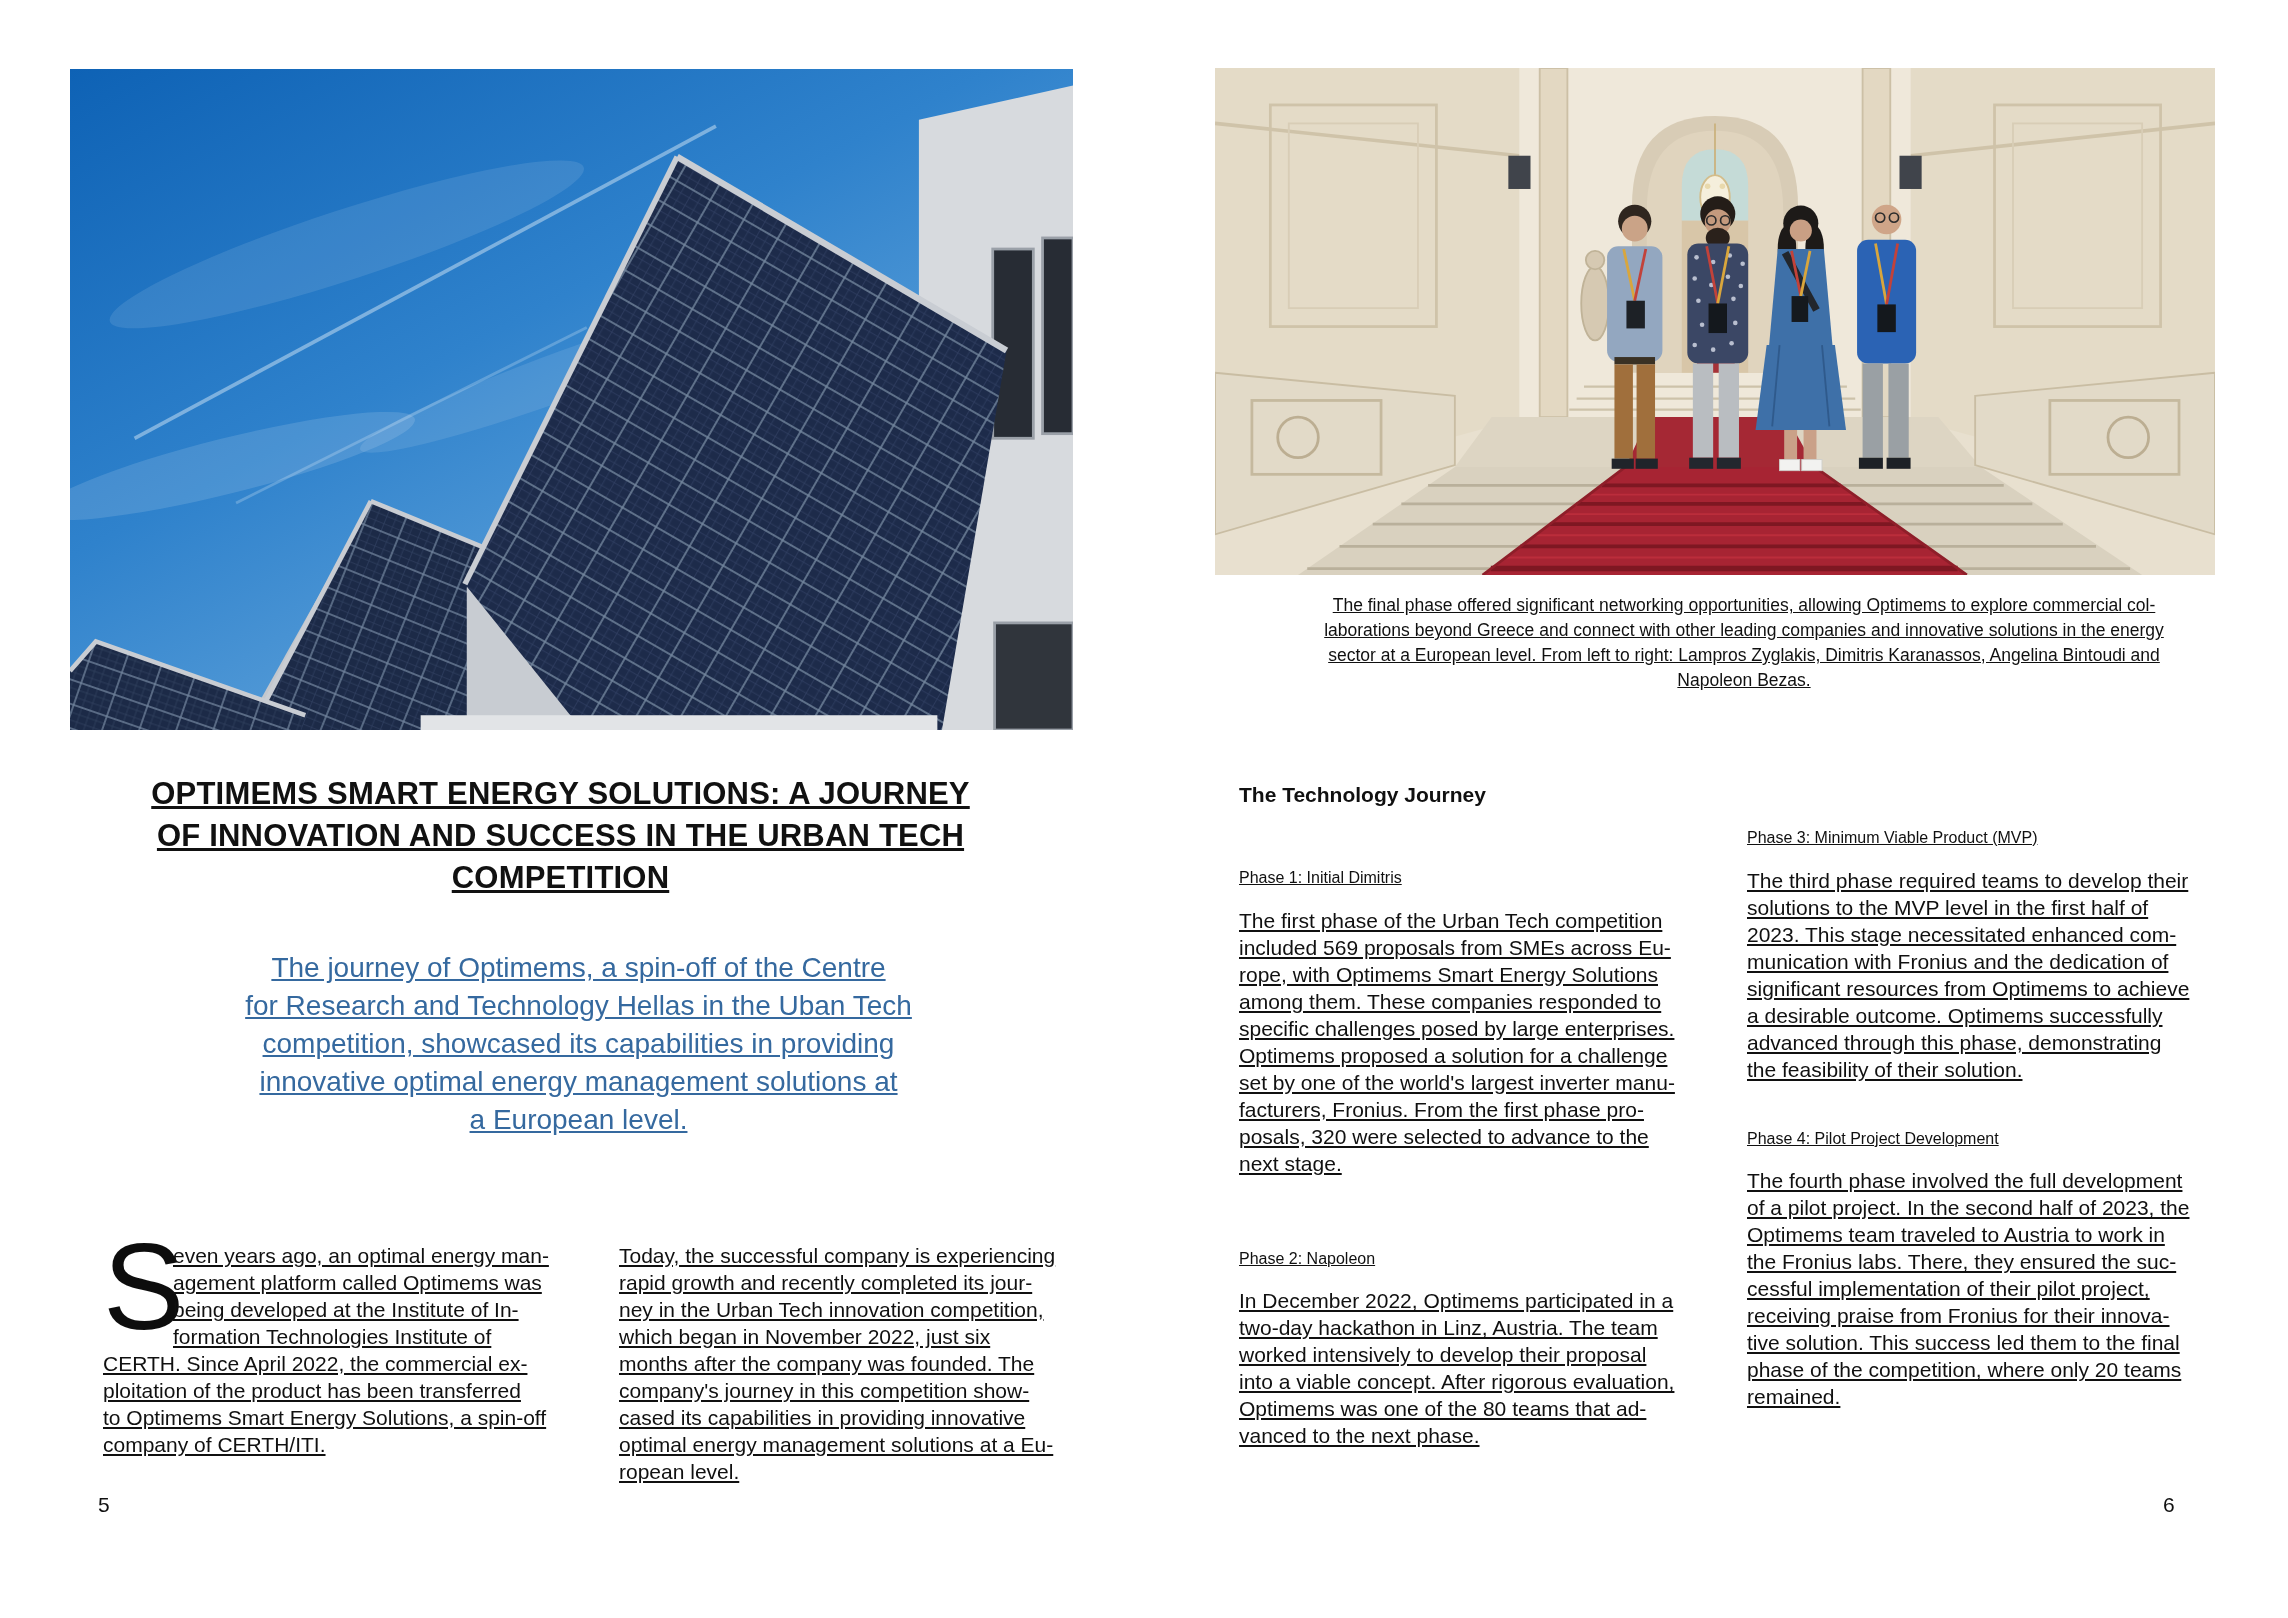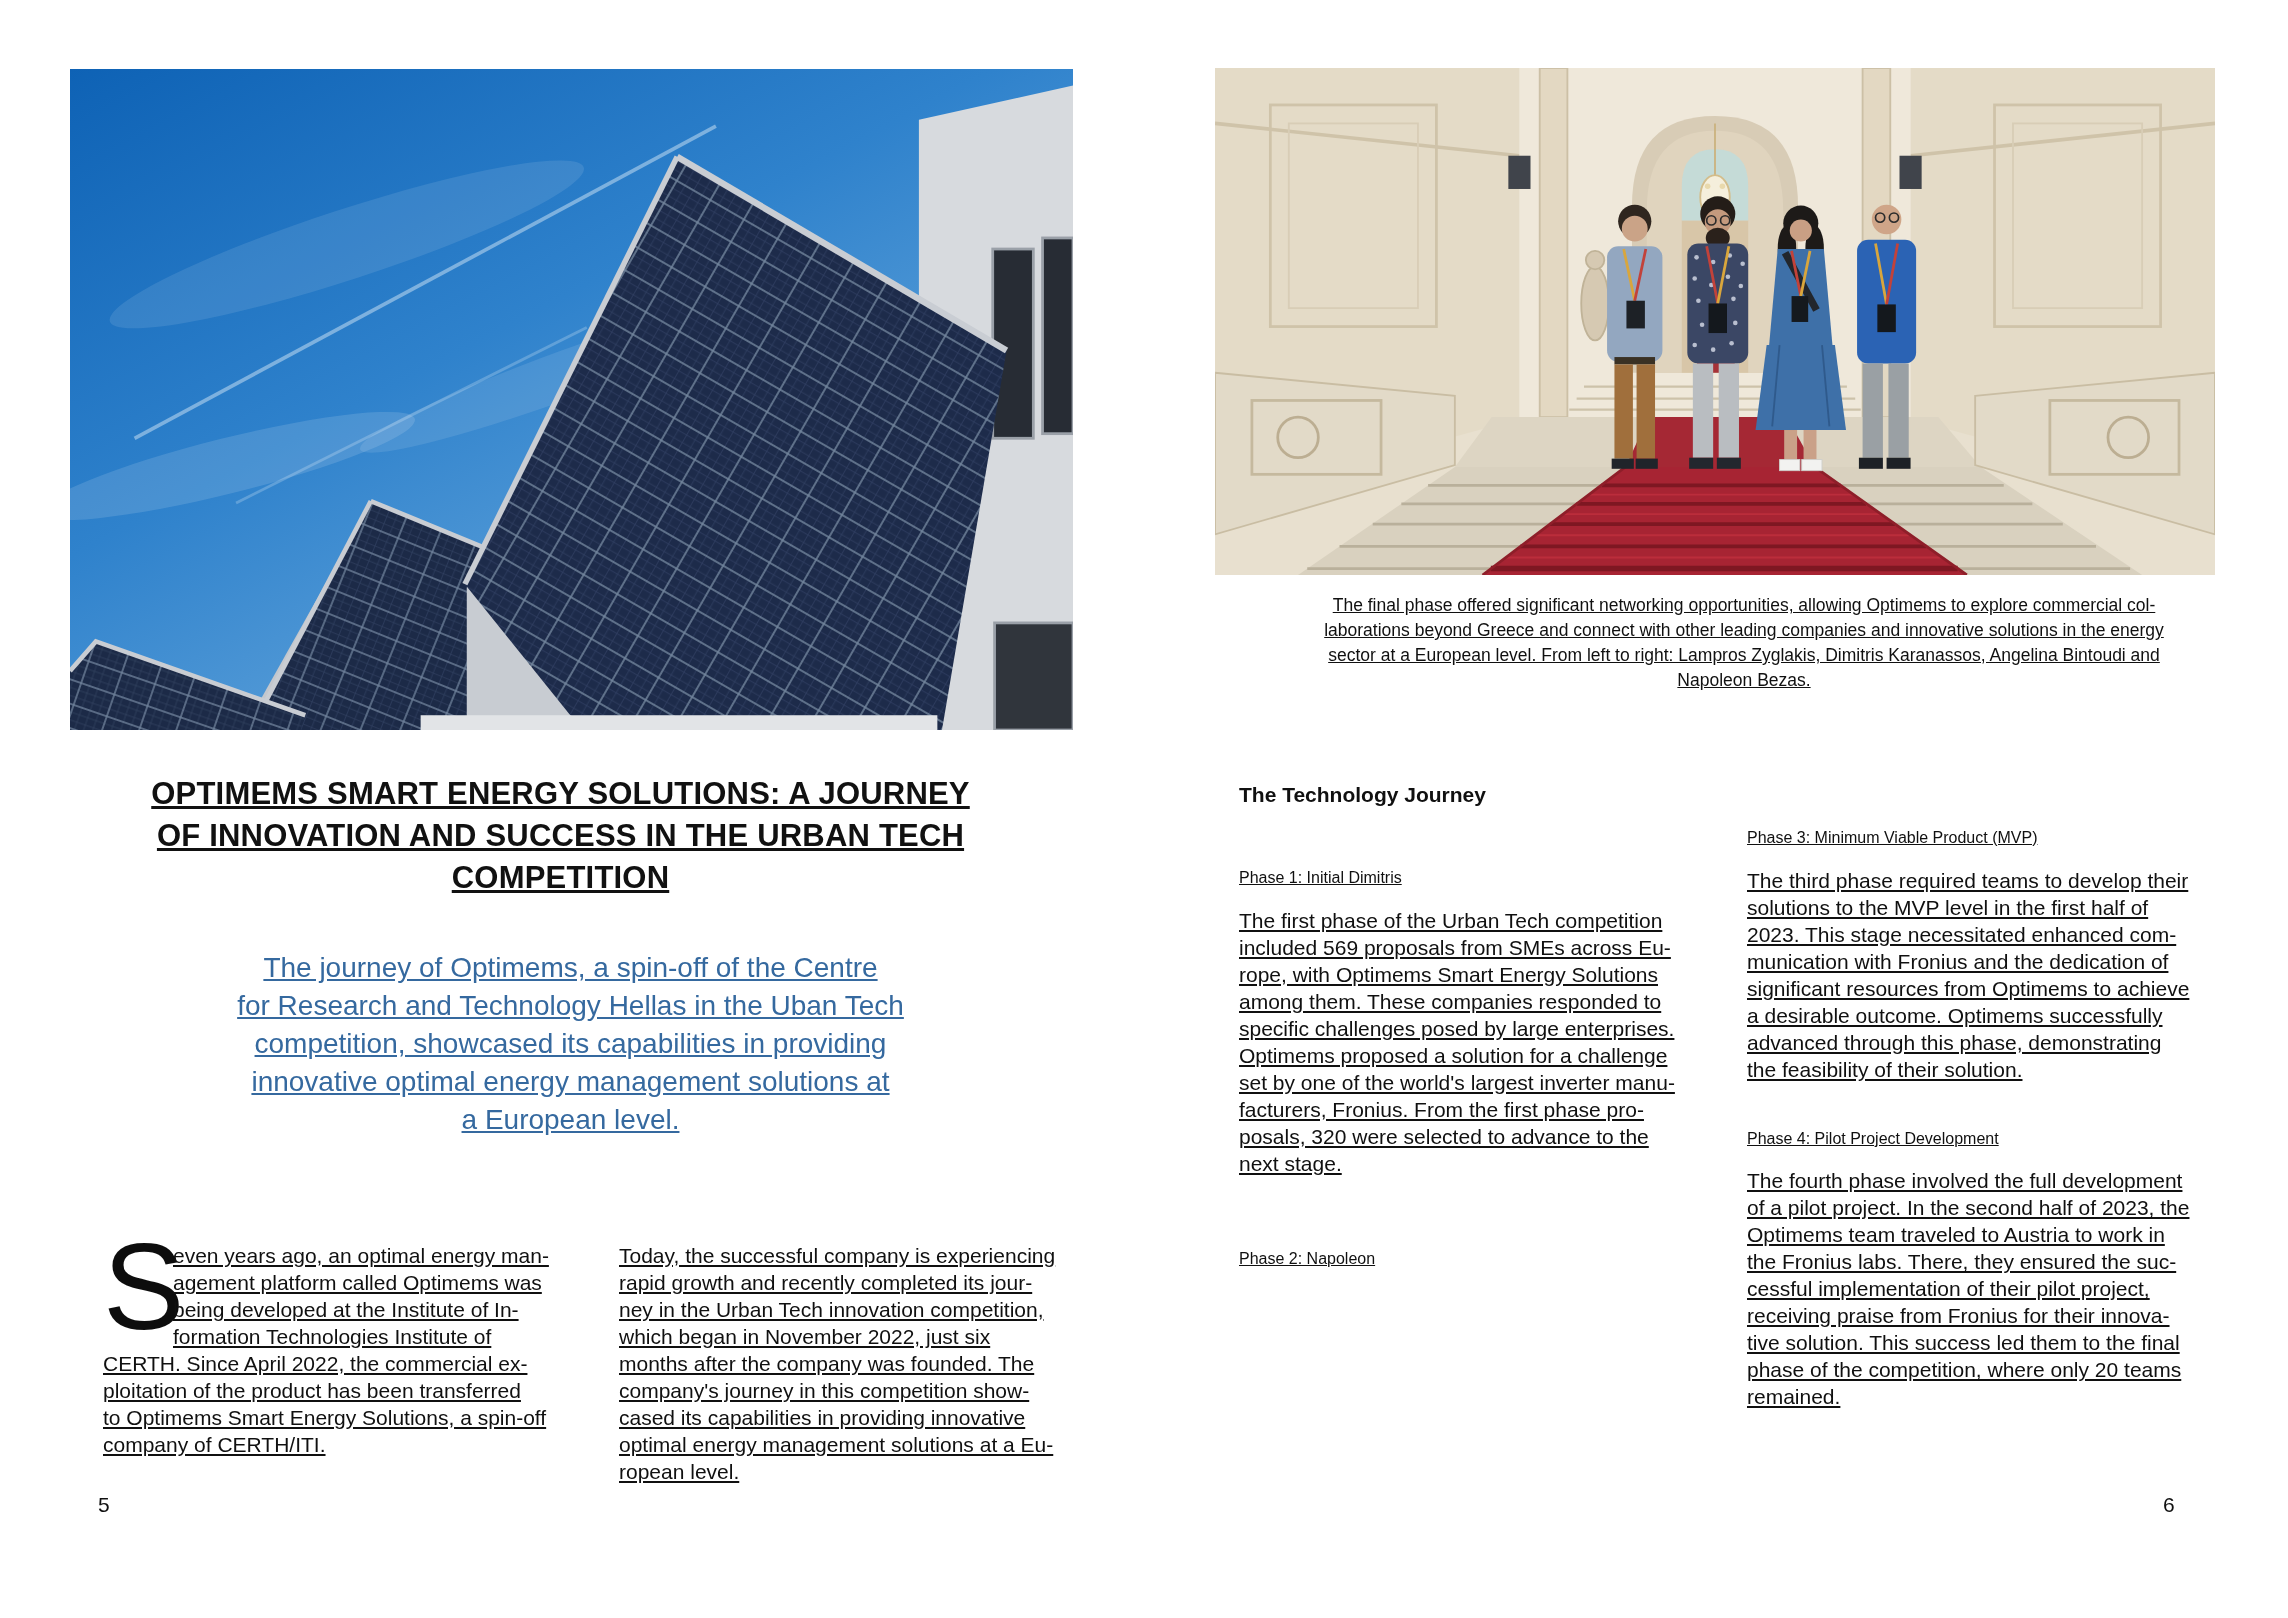--- a/index.html
+++ b/index.html
@@ -79,21 +79,21 @@
   <path d="M658,95 L1015,305" stroke="#c9cdd3" stroke-width="7" fill="none"></path>
   <path d="M658,95 L428,558" stroke="#c9cdd3" stroke-width="6" fill="none"></path>
   <rect x="380" y="700" width="560" height="16" fill="#e2e4e7"></rect>
 </svg>
 </div>
 
 <div class="abs doc-title pre" style="left:77px;top:773px;width:967px;">OPTIMEMS SMART ENERGY SOLUTIONS: A JOURNEY
 OF INNOVATION AND SUCCESS IN THE URBAN TECH
 COMPETITION</div>
 
-<div class="abs doc-subtitle pre" style="left:100px;top:949px;width:941px;">The journey of Optimems, a spin-off of the Centre
+<div class="abs doc-subtitle pre" style="left:108px;top:949px;width:941px;">The journey of Optimems, a spin-off of the Centre
 for Research and Technology Hellas in the Uban Tech
 competition, showcased its capabilities in providing
 innovative optimal energy management solutions at
 a European level.</div>
 
 <div class="abs body-text" style="left:103px;top:1242px;width:485px;">
   <span class="dropcap">S</span>
   <span class="pre">even years ago, an optimal energy man-
 agement platform called Optimems was
 being developed at the Institute of In-
@@ -272,20 +272,26 @@
 included 569 proposals from SMEs across Eu-
 rope, with Optimems Smart Energy Solutions
 among them. These companies responded to
 specific challenges posed by large enterprises.
 Optimems proposed a solution for a challenge
 set by one of the world's largest inverter manu-
 facturers, Fronius. From the first phase pro-
 posals, 320 were selected to advance to the
 next stage.</p>
   <div class="phase-heading follow">Phase 2: Napoleon</div>
+  <p class="phase-body pre">In December 2022, Optimems participated in a
+two-day hackathon in Linz, Austria. The team
+worked intensively to develop their proposal
+into a viable concept. After rigorous evaluation,
+Optimems was one of the 80 teams that ad-
+vanced to the next phase.</p>
 </div>
 
 <div class="abs body-text" style="left:1747px;top:824px;width:487px;">
   <div class="phase-heading">Phase 3: Minimum Viable Product (MVP)</div>
   <p class="phase-body pre">The third phase required teams to develop their
 solutions to the MVP level in the first half of
 2023. This stage necessitated enhanced com-
 munication with Fronius and the dedication of
 significant resources from Optimems to achieve
 a desirable outcome. Optimems successfully

